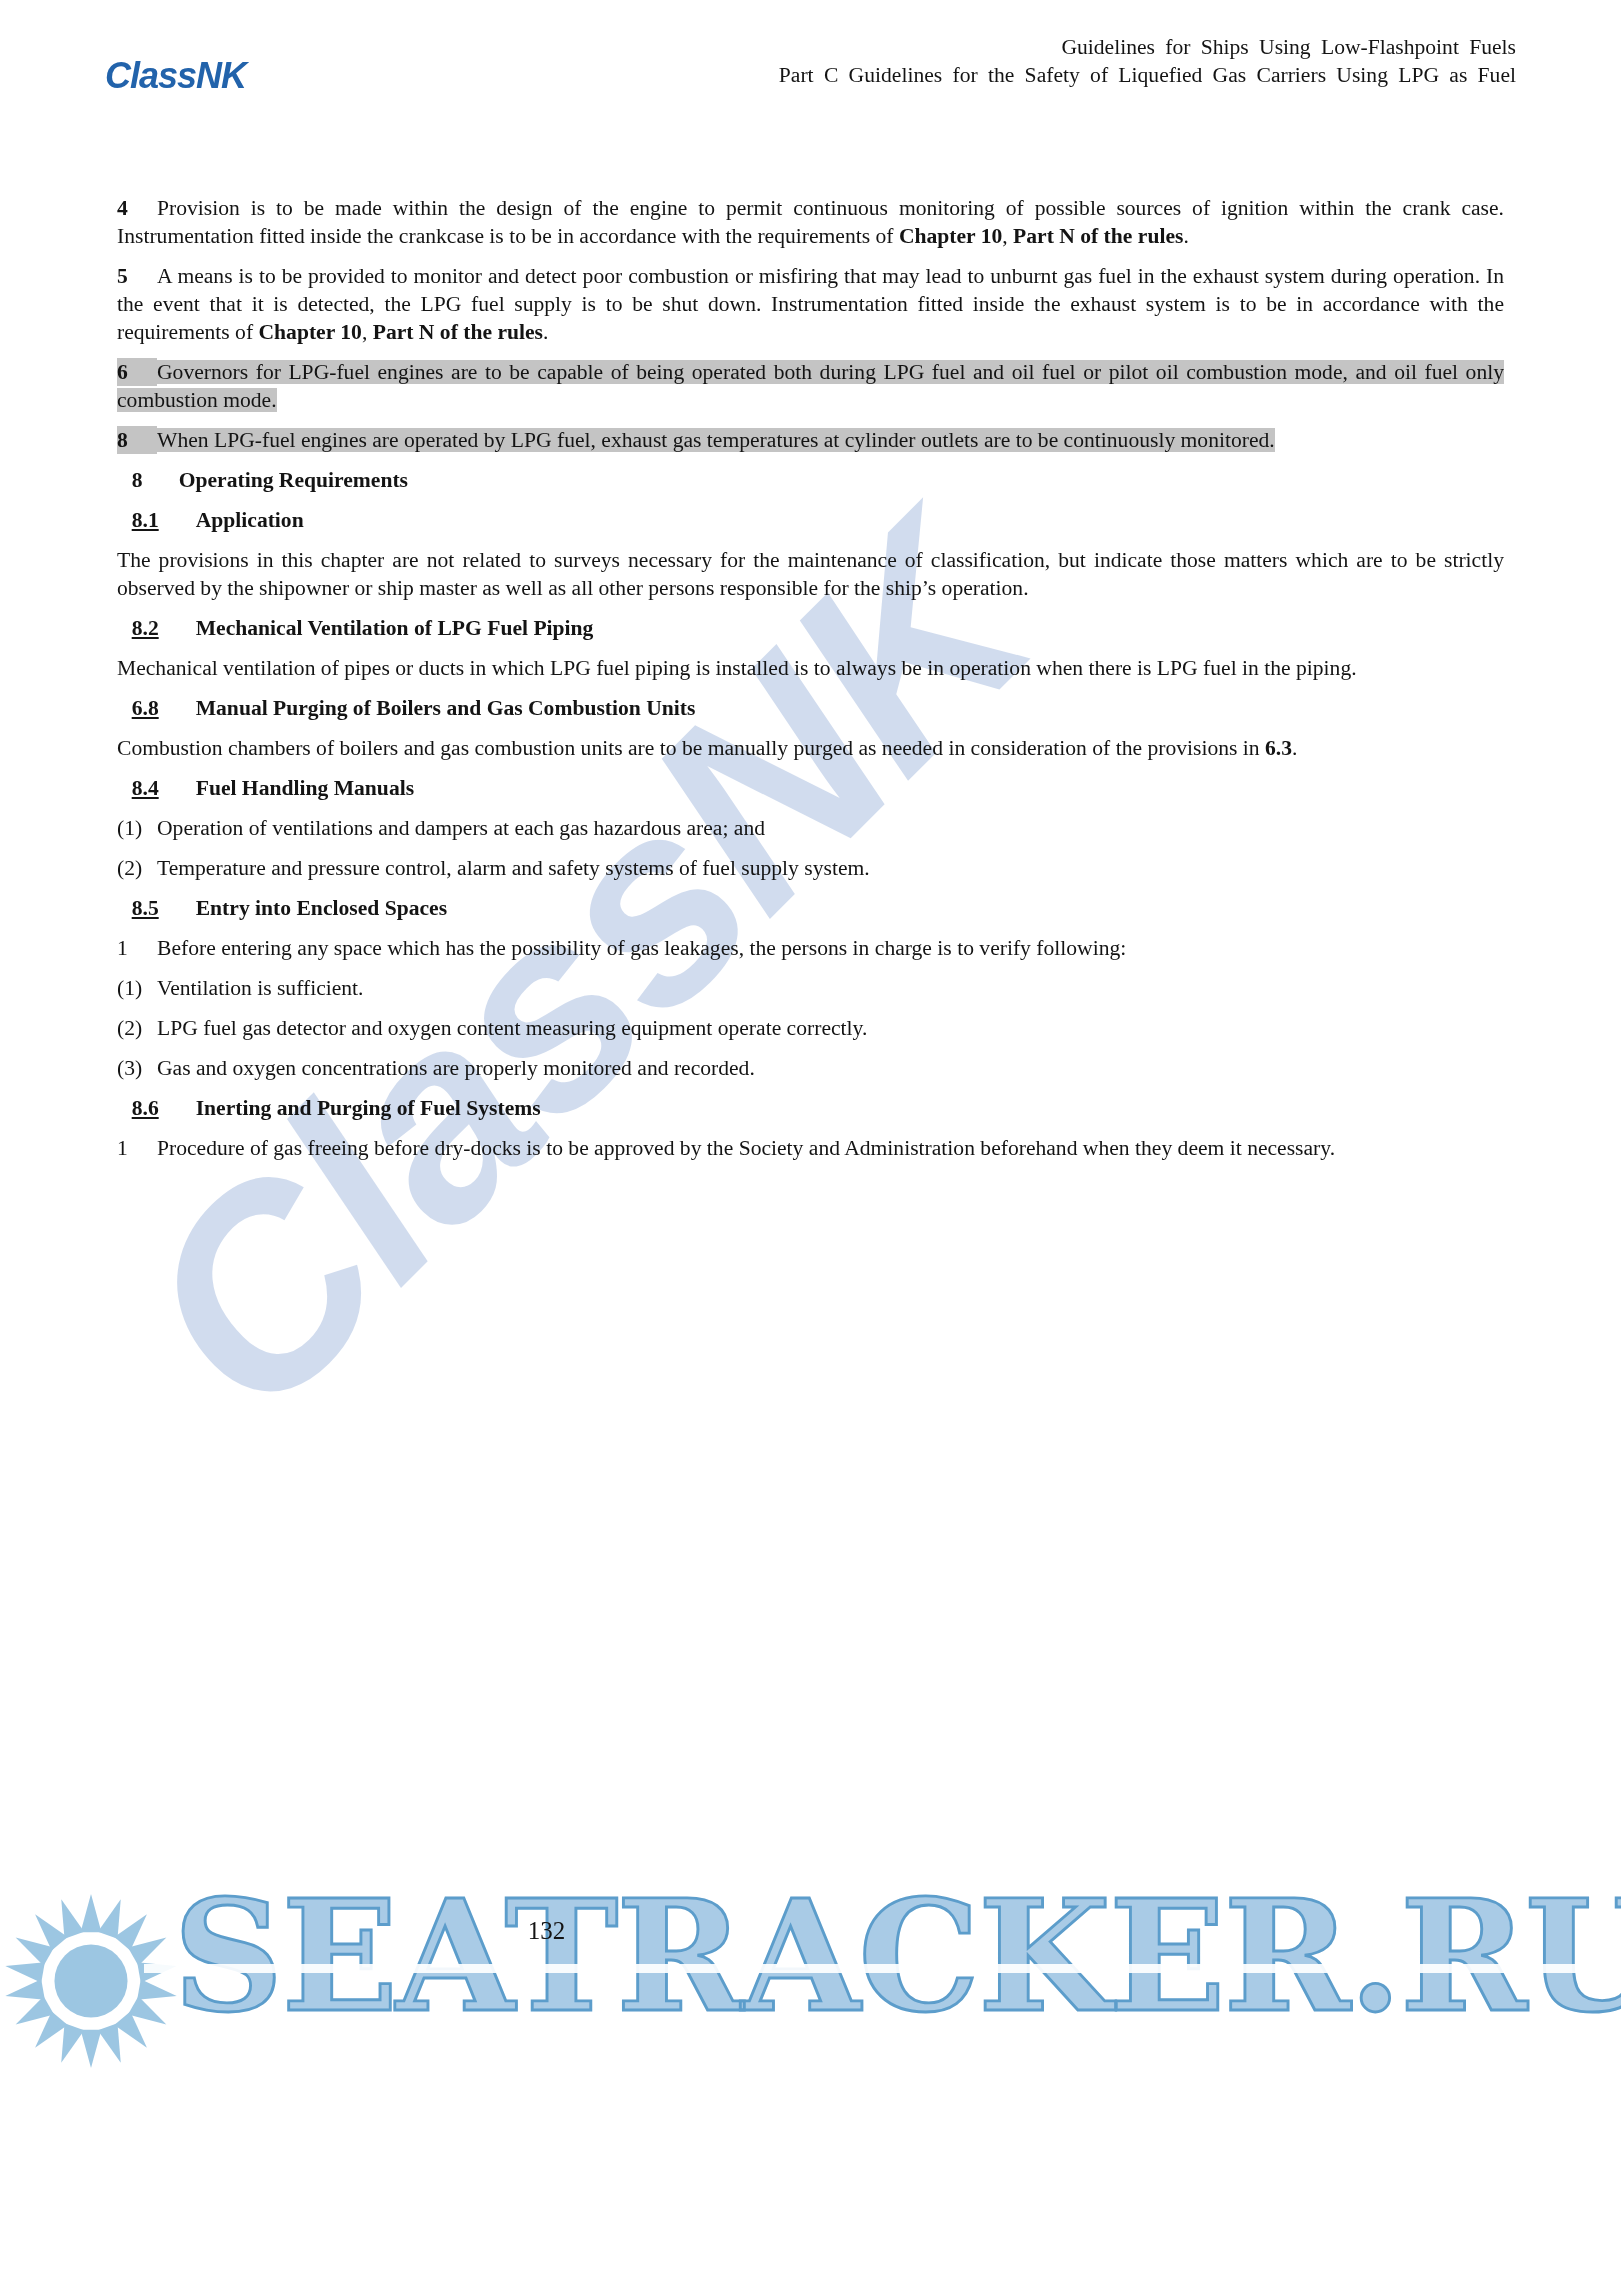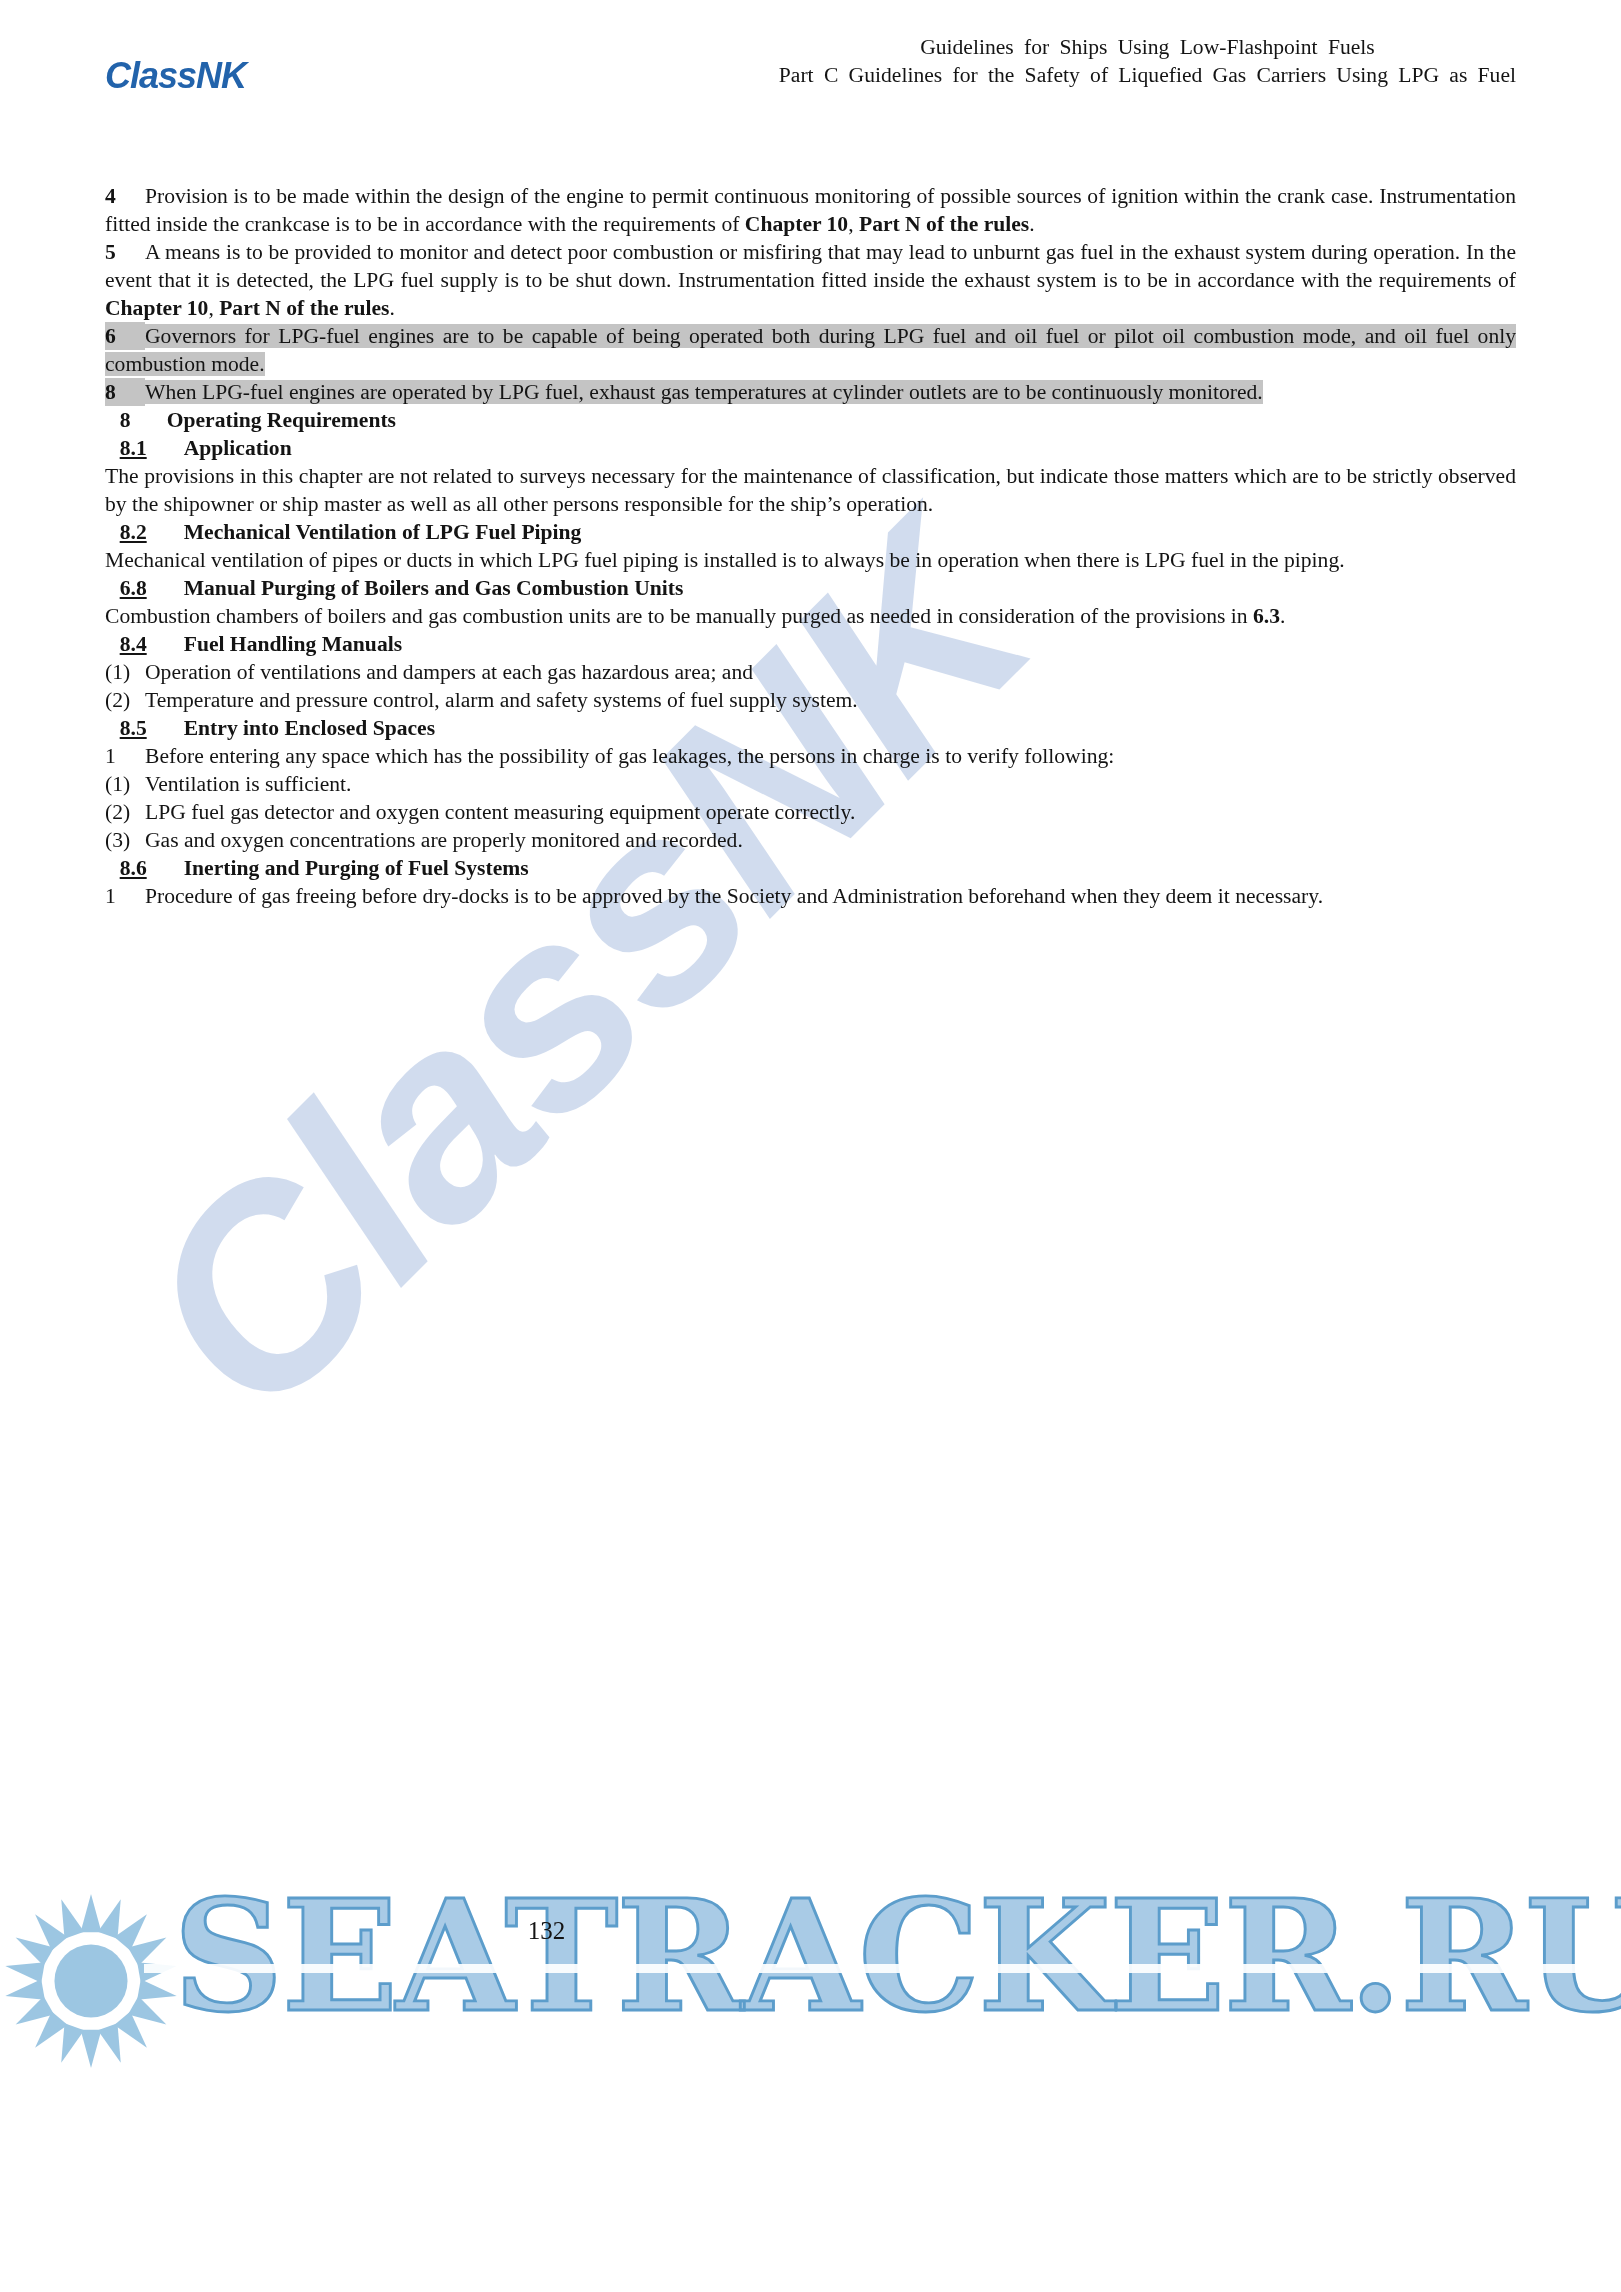--- a/index.html
+++ b/index.html
@@ -31,26 +31,26 @@
   }
   .sun-wrap { position:absolute; left:3.9px; top:1890px; z-index:3; pointer-events:none; }
 
   
   .header { position:absolute; top:33px; left:105px; right:105px; z-index:2;
             display:flex; justify-content:space-between; align-items:flex-start; }
   .logo {
     font-family:"Liberation Sans", sans-serif; font-weight:bold; font-style:italic;
     font-size:36px; color:#2263ab; letter-spacing:-1px; margin-top:21.6px;
   }
-  .header-right { text-align:center; font-size:21.6px; line-height:28px; word-spacing:4.9px; }
+  .header-right { text-align:right; font-size:21.6px; line-height:28px; word-spacing:4.9px; }
 
   
   .content { position:absolute; left:105px; top:182px; width:1411px; z-index:2;
              font-size:21.6px; line-height:28px; }
-  p.para { margin:0; text-align:justify; }
+  p.para { margin:12px; text-align:justify; }
   .num  { display:inline-block; width:40px; }
   .bnum { font-weight:bold; }
   b { font-weight:bold; }
 
   .h-chapter, .h-section { font-weight:bold; margin-top:26.5px; padding-left:14.7px; text-align:left; }
   .h-chapter .hnum { display:inline-block; width:47px; }
   .h-section .hnum { display:inline-block; width:64px;text-decoration:underline; }
 
   .hl, .hl .num { background:#c4c4c4; }
 

